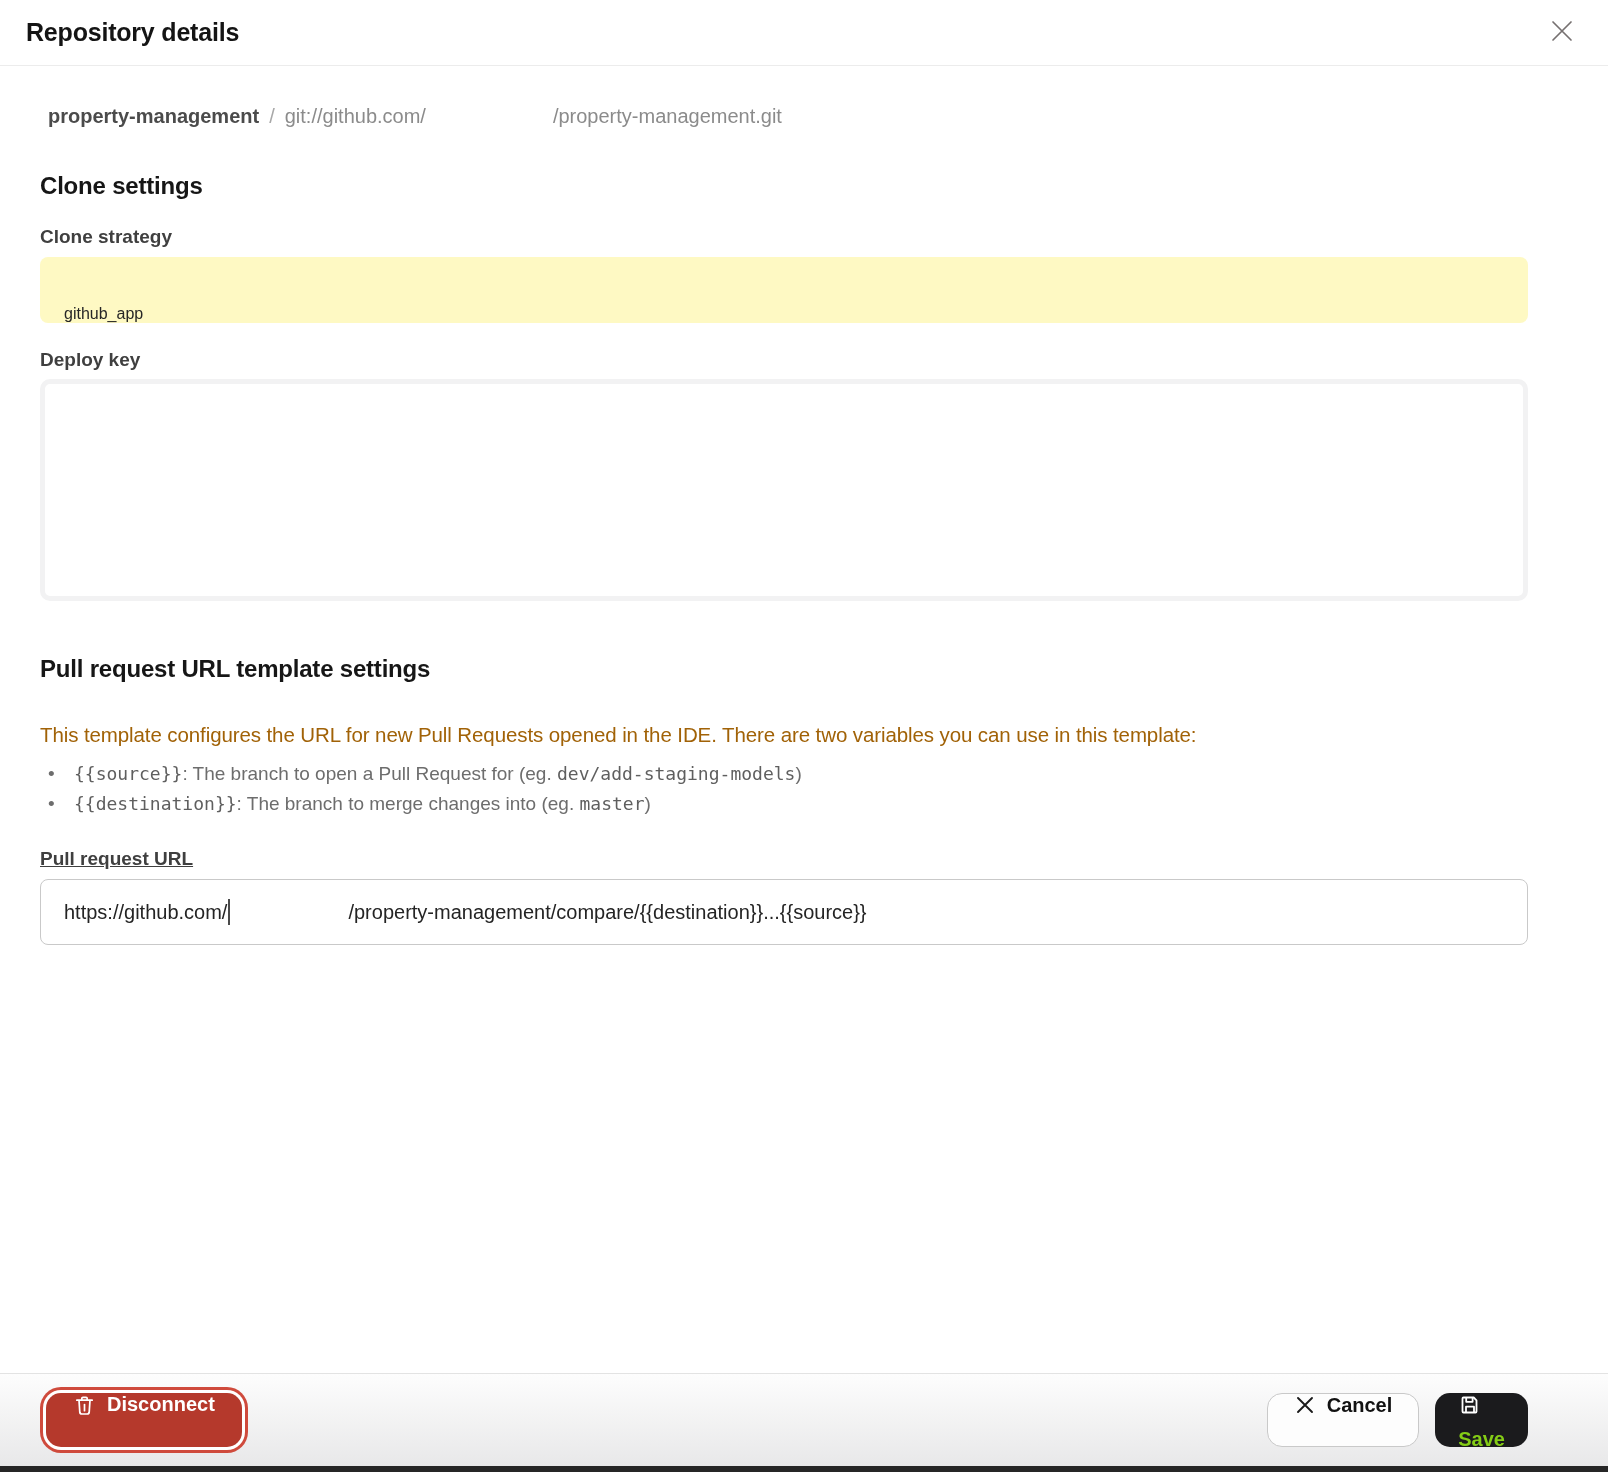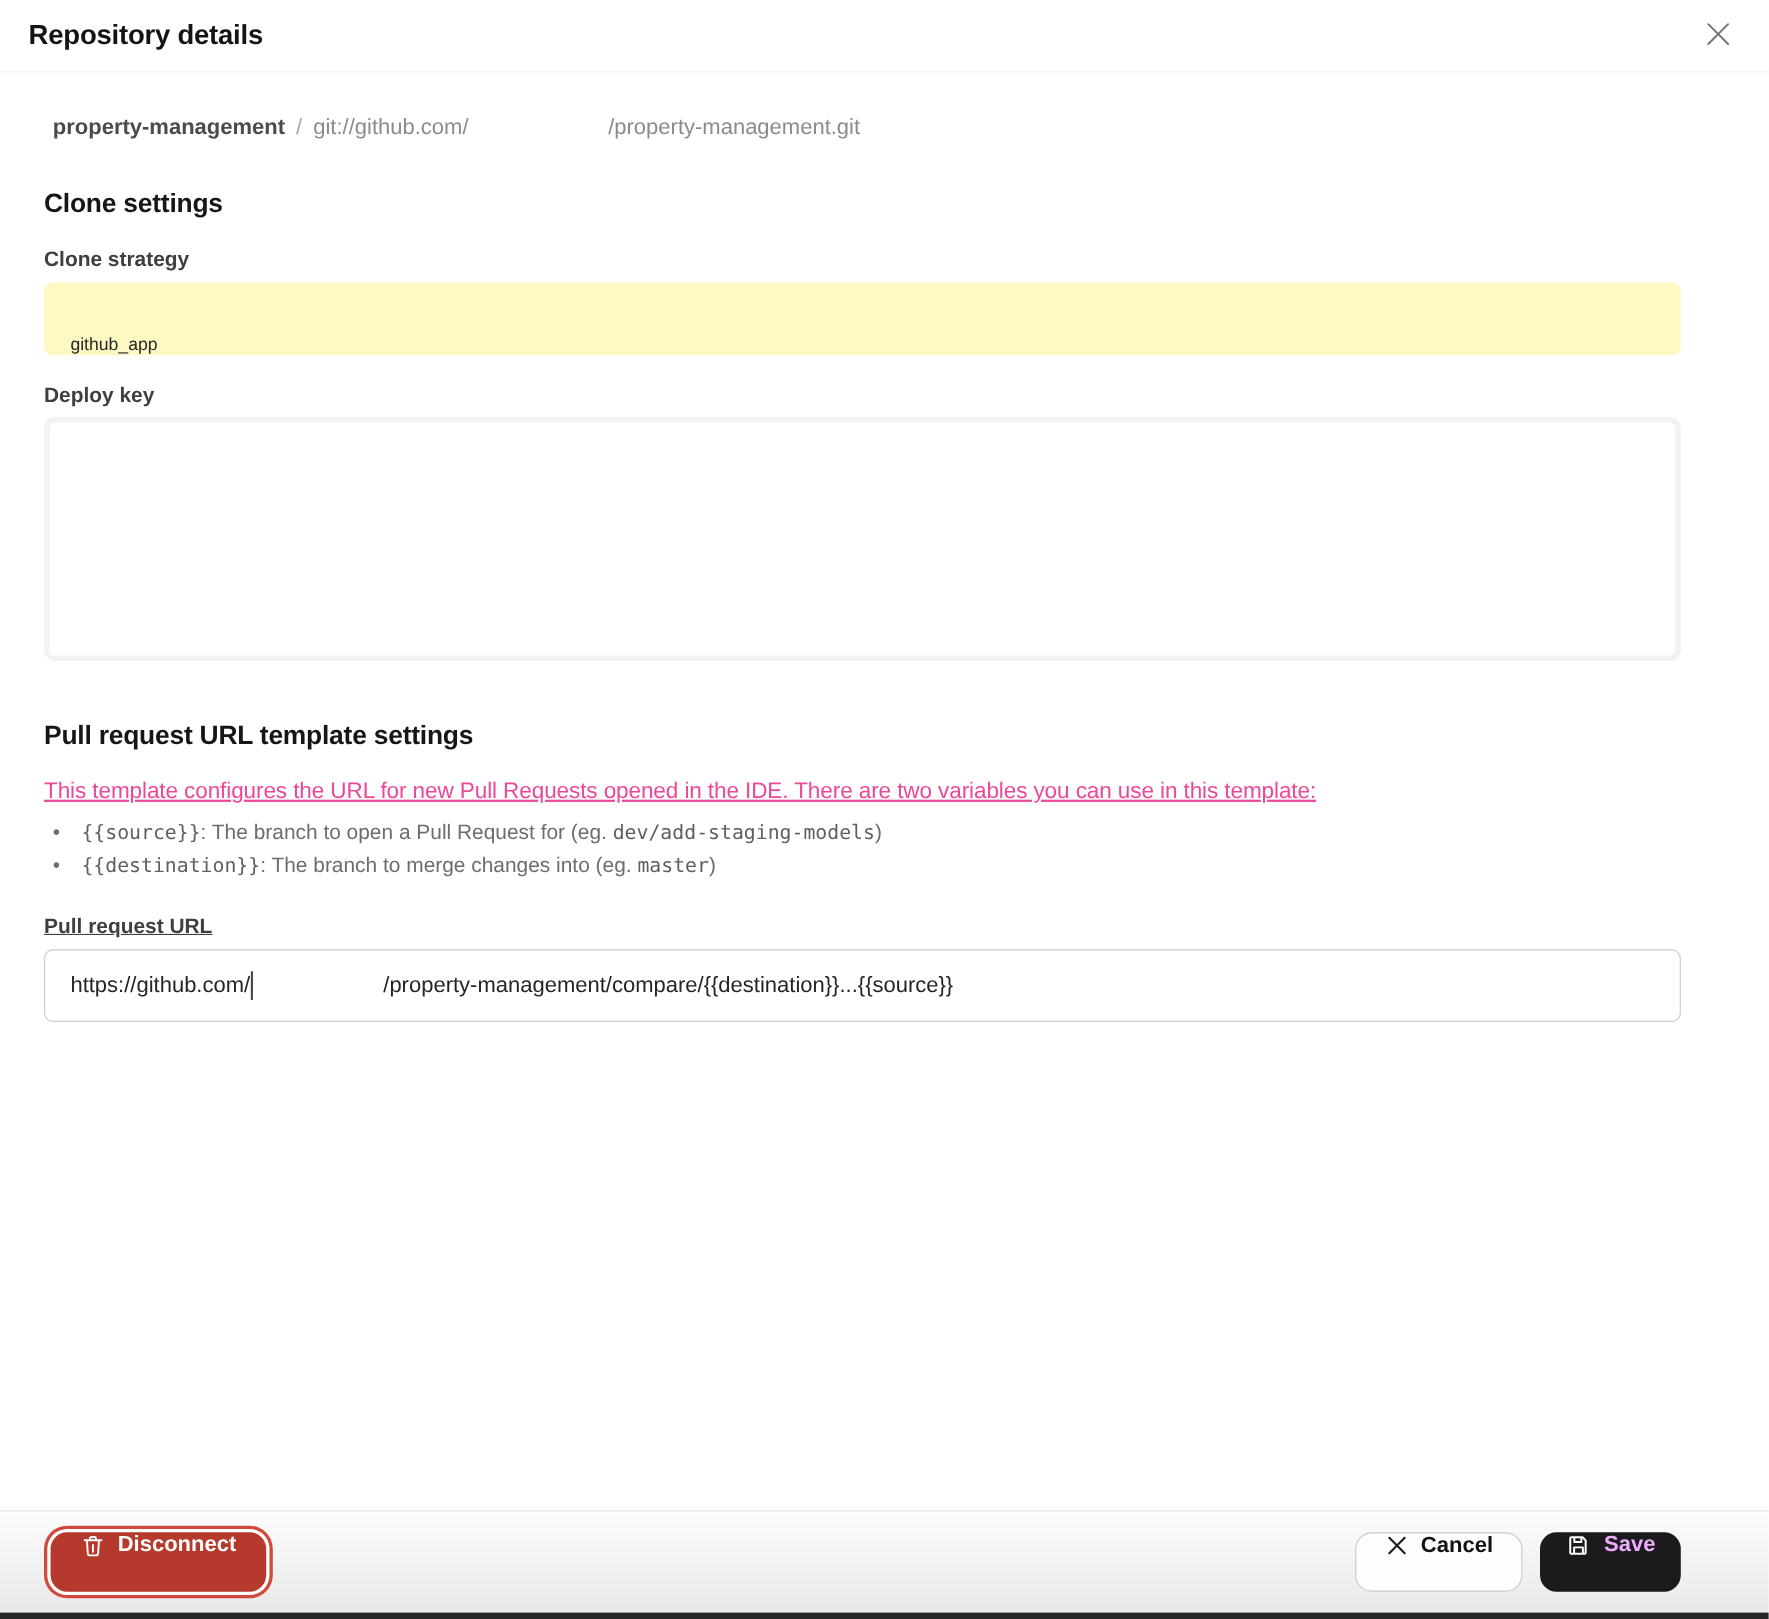--- a/index.html
+++ b/index.html
@@ -96,25 +96,24 @@
     border-radius: 10px;
     background: #ffffff;
     resize: none;
     outline: none;
     font-family: "Liberation Sans", sans-serif;
     font-size: 18px;
     padding: 12px 16px;
   }
 
   .pr-description {
-    margin-top: 24px;
+    margin-top: 40px;
     font-size: 20.5px;
-    color: #ec4899;
+    color: #a16207;
     letter-spacing: -0.1px;
-    text-decoration: underline;
   }
 
   .pr-bullets {
     margin-top: 12px;
     list-style: none;
   }
   .pr-bullets li {
     position: relative;
     padding-left: 34px;
     font-size: 19px;
@@ -195,22 +194,23 @@
   }
   .footer-right { display: flex; align-items: center; gap: 16px; }
   .btn-secondary {
     background: #fdfdfd;
     border: 1px solid #c9c9c9;
     color: #111111;
     padding: 0 26px;
   }
   .btn-primary {
     background: #1b1b1d;
-    color: #f0abfc;
+    color: #84cc16;
     padding: 0 23px;
+    flex-direction: column;
   }
   .btn svg { display: block; }
 </style>
 </head>
 <body>
 
 <div class="modal-header">
   <div class="modal-title">Repository details</div>
   <button class="close-btn">
     <span>

